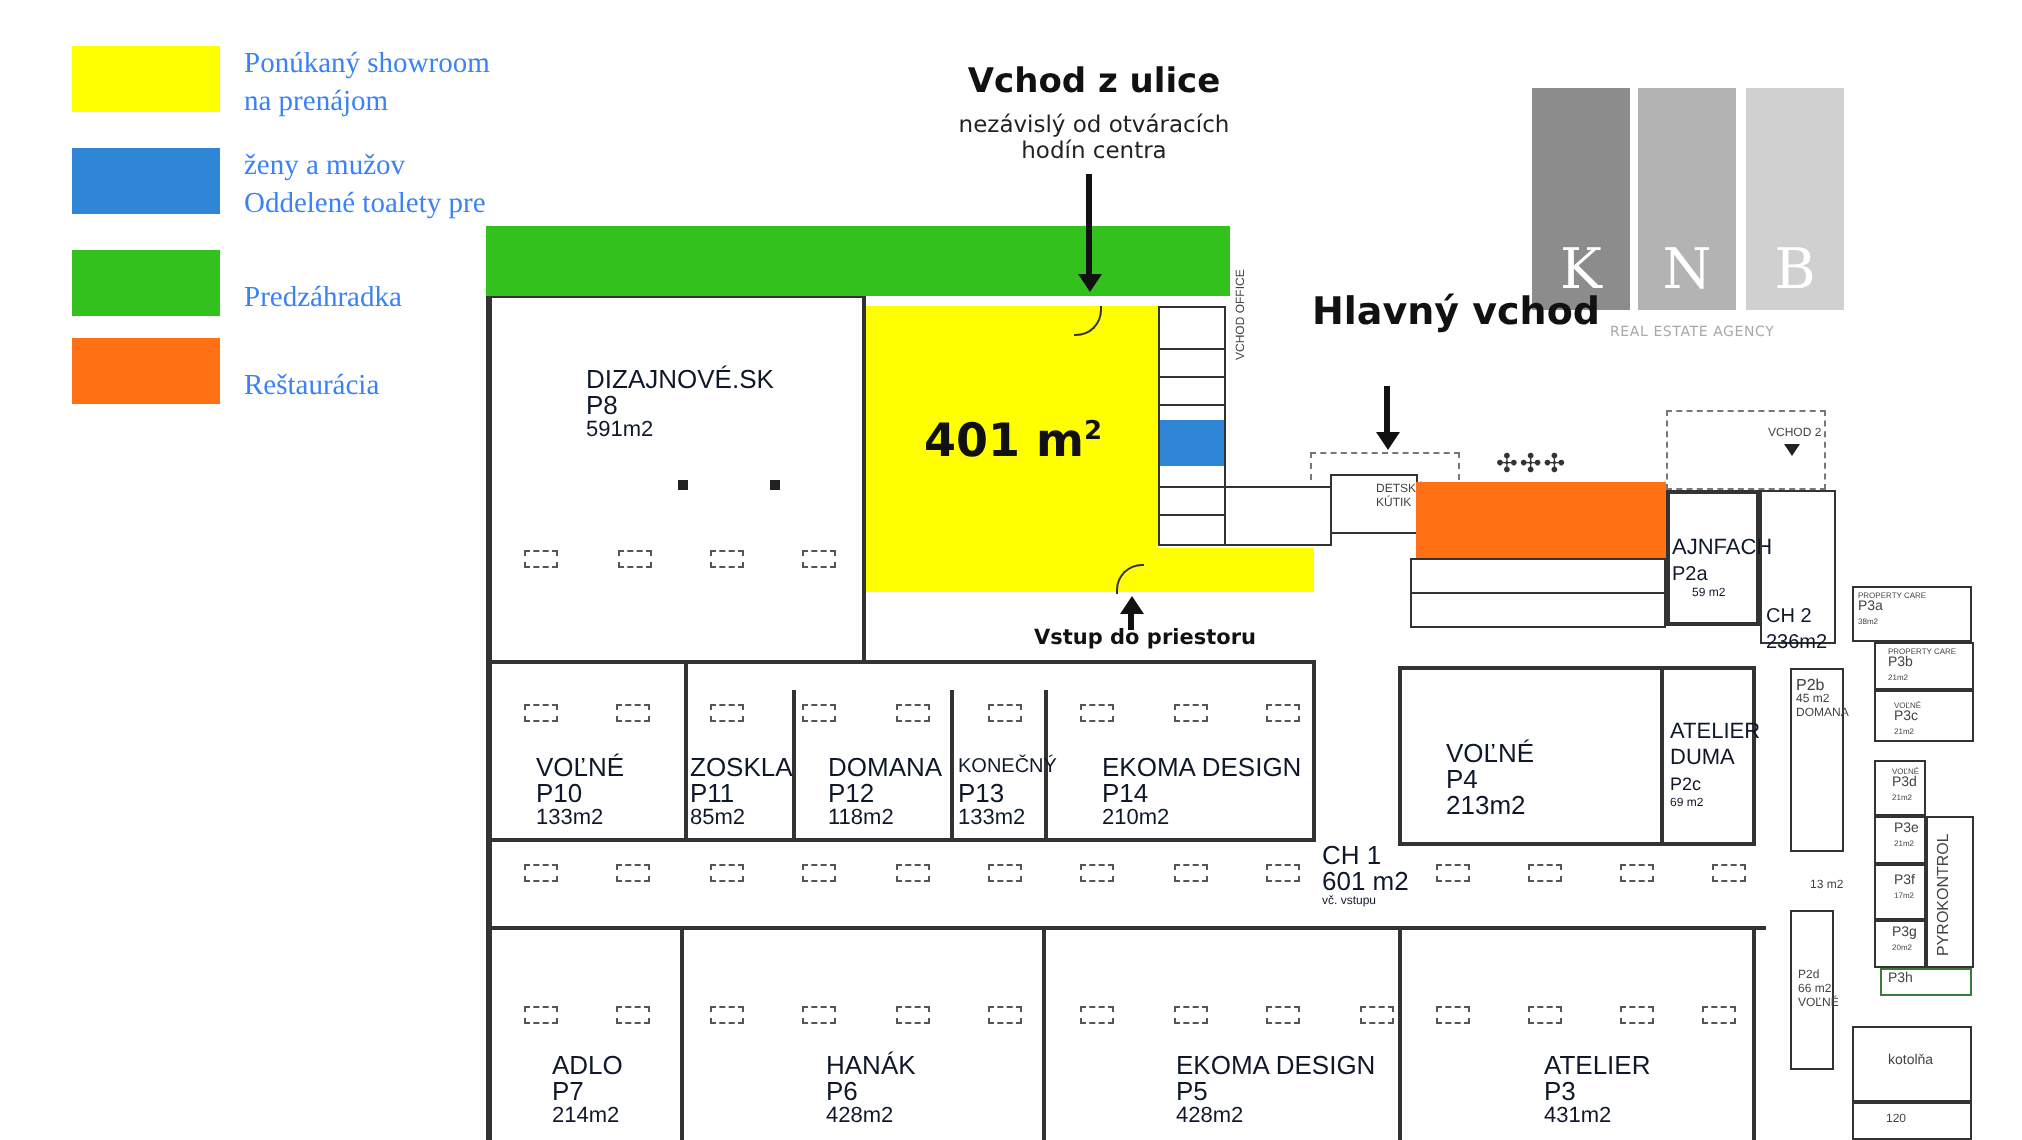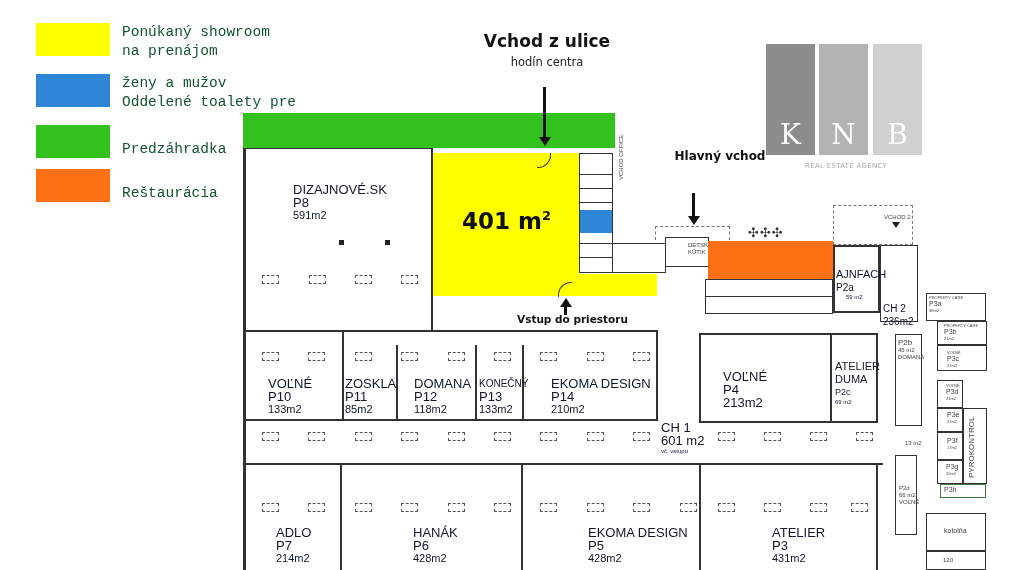--- a/index.html
+++ b/index.html
@@ -1,20 +1,20 @@
 <!DOCTYPE html>
 <html><head>
 <meta charset="utf-8">
 <style>
   html,body{margin:0;padding:0;}
   body{width:1011px;height:570px;position:relative;overflow:hidden;background:#ffffff;font-family:"DejaVu Sans",sans-serif;color:#222;}
   .abs{position:absolute;}
   
   .swatch{position:absolute;width:74px;height:33px;}
-  .legend-label{position:absolute;font-family:Liberation Mono, monospace;font-size:14.5px;line-height:19px;color:#14532d;}
+  .legend-label{position:absolute;font-family:Liberation Serif, serif;font-size:14.5px;line-height:19px;color:#3b82f6;}
   
   .callout-title{position:absolute;font-family:"DejaVu Sans",sans-serif;font-weight:bold;color:#111;text-align:center;}
   .callout-sub{position:absolute;font-size:11.5px;line-height:13px;color:#222;text-align:center;}
   .arrow-shaft{position:absolute;background:#111;width:3px;}
   .arrow-down{position:absolute;width:0;height:0;border-left:6px solid transparent;border-right:6px solid transparent;border-top:9px solid #111;}
   .arrow-up{position:absolute;width:0;height:0;border-left:6px solid transparent;border-right:6px solid transparent;border-bottom:9px solid #111;}
   
   .wall{position:absolute;border:2px solid #333;box-sizing:border-box;background:transparent;}
   .room-label{position:absolute;font-family:"Liberation Sans",sans-serif;color:#0f172a;line-height:13px;}
   .room-name{font-size:13px;}
@@ -306,28 +306,29 @@
 
   <div class="wall" style="left:926px;top:513px;width:60px;height:38px;border-width:1px;"></div>
   <div class="small-label" style="left:944px;top:527px;font-size:7px;">kotolňa</div>
   <div class="wall" style="left:926px;top:551px;width:60px;height:19px;border-width:1px;"></div>
   <div class="small-label" style="left:943px;top:557px;font-size:6px;">120</div>
 </div>
 
 <div>
   <div class="callout-title" style="left:447px;top:31px;width:200px;font-size:17px;">Vchod z ulice</div>
   <div class="callout-sub" style="left:447px;top:56px;width:200px;">
+    <div>nezávislý od otváracích</div>
     <div>hodín centra</div>
   </div>
   <div class="arrow-shaft" style="left:543px;top:87px;height:50px;"></div>
   <div class="arrow-down" style="left:539px;top:137px;"></div>
 </div>
 
 <div>
-  <div class="callout-title" style="left:640px;top:147px;width:160px;font-size:12px;line-height:19px;">
+  <div class="callout-title" style="left:640px;top:147px;width:160px;font-size:19px;line-height:19px;text-align:right;">
     <div>Hlavný vchod</div>
   </div>
   <div class="arrow-shaft" style="left:692px;top:193px;height:23px;"></div>
   <div class="arrow-down" style="left:688px;top:216px;"></div>
 </div>
 
 <div>
   <div class="arrow-up" style="left:560px;top:298px;"></div>
   <div class="arrow-shaft" style="left:564px;top:306px;height:9px;"></div>
   <div class="callout-title" style="left:510px;top:313px;width:125px;font-size:10.5px;">Vstup do priestoru</div>

